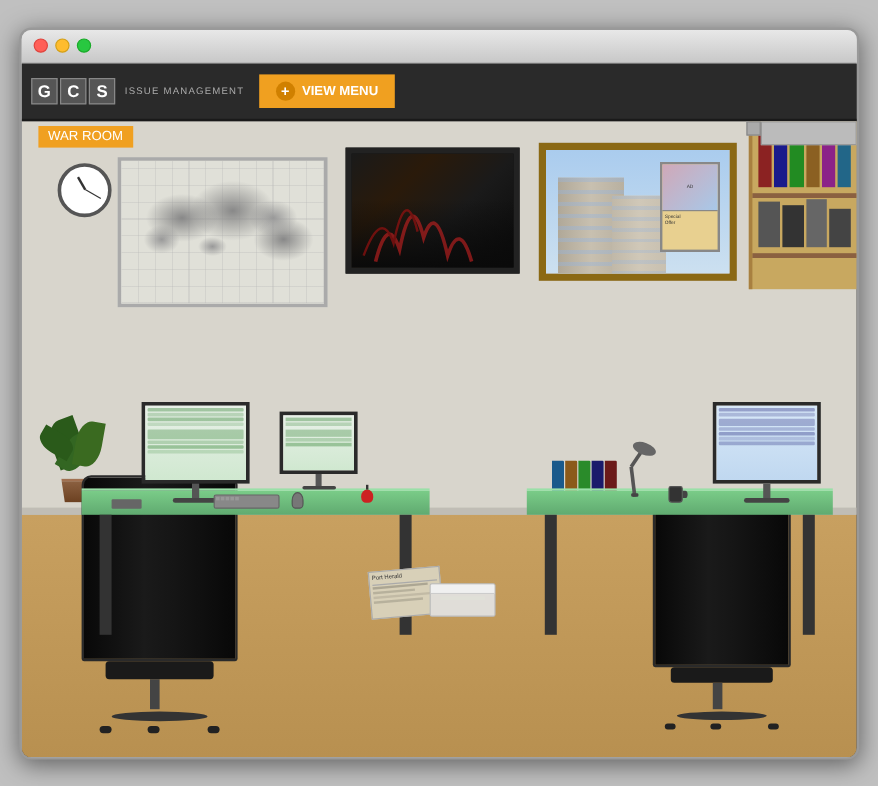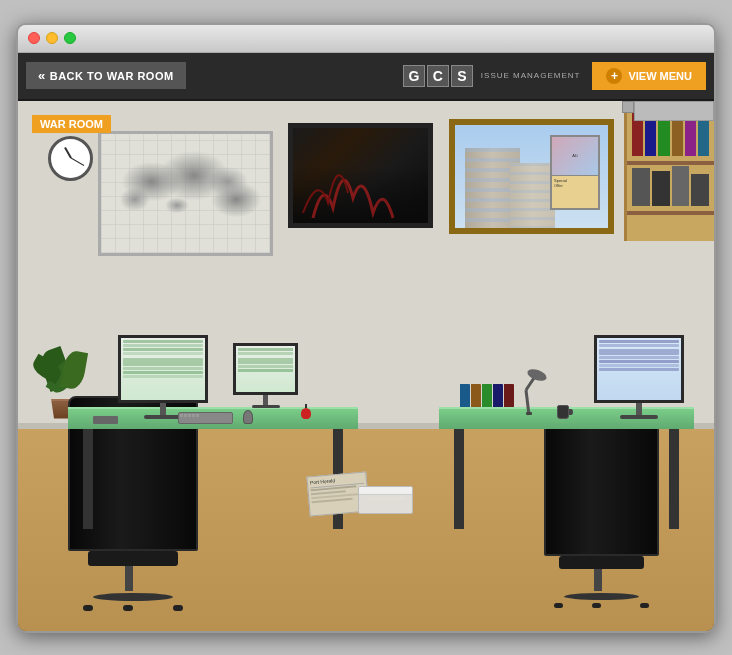--- a/index.html
+++ b/index.html
@@ -157,26 +157,26 @@
     .scene {
       width: 100%;
       height: calc(100% - 48px);
       position: relative;
       overflow: hidden;
     }
 
     
     .war-room-label {
       position: absolute;
-      top: 14px;
+      top: 4px;
       left: 14px;
       background: #f0a020;
       color: #fff;
       font-size: 11px;
-      font-weight: bold;
+      font-weight: normal;
       padding: 3px 8px;
       z-index: 10;
       text-transform: uppercase;
     }
 
     
     .wall {
       position: absolute;
       top: 0; left: 0; right: 0;
       height: 62%;
@@ -580,21 +580,20 @@
     <div class="traffic-lights">
       <div class="traffic-light tl-red"></div>
       <div class="traffic-light tl-yellow"></div>
       <div class="traffic-light tl-green"></div>
     </div>
   </div>
 
   <div class="app-content">
 
     <div class="toolbar">
-      <button class="back-btn">BACK TO WAR ROOM</button>
 
       <div class="logo-area">
         <div class="gcs-logo">
           <div class="gcs-letters">
             <div class="gcs-letter">G</div>
             <div class="gcs-letter">C</div>
             <div class="gcs-letter">S</div>
           </div>
           <div class="gcs-subtitle">ISSUE MANAGEMENT</div>
         </div>

